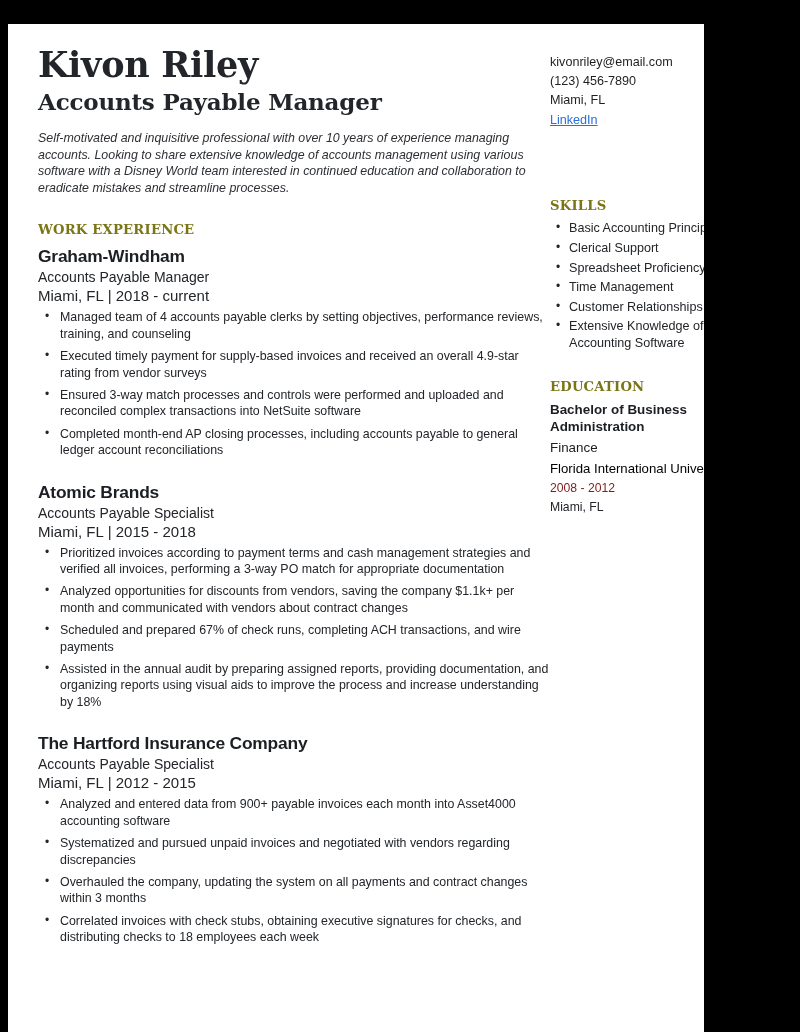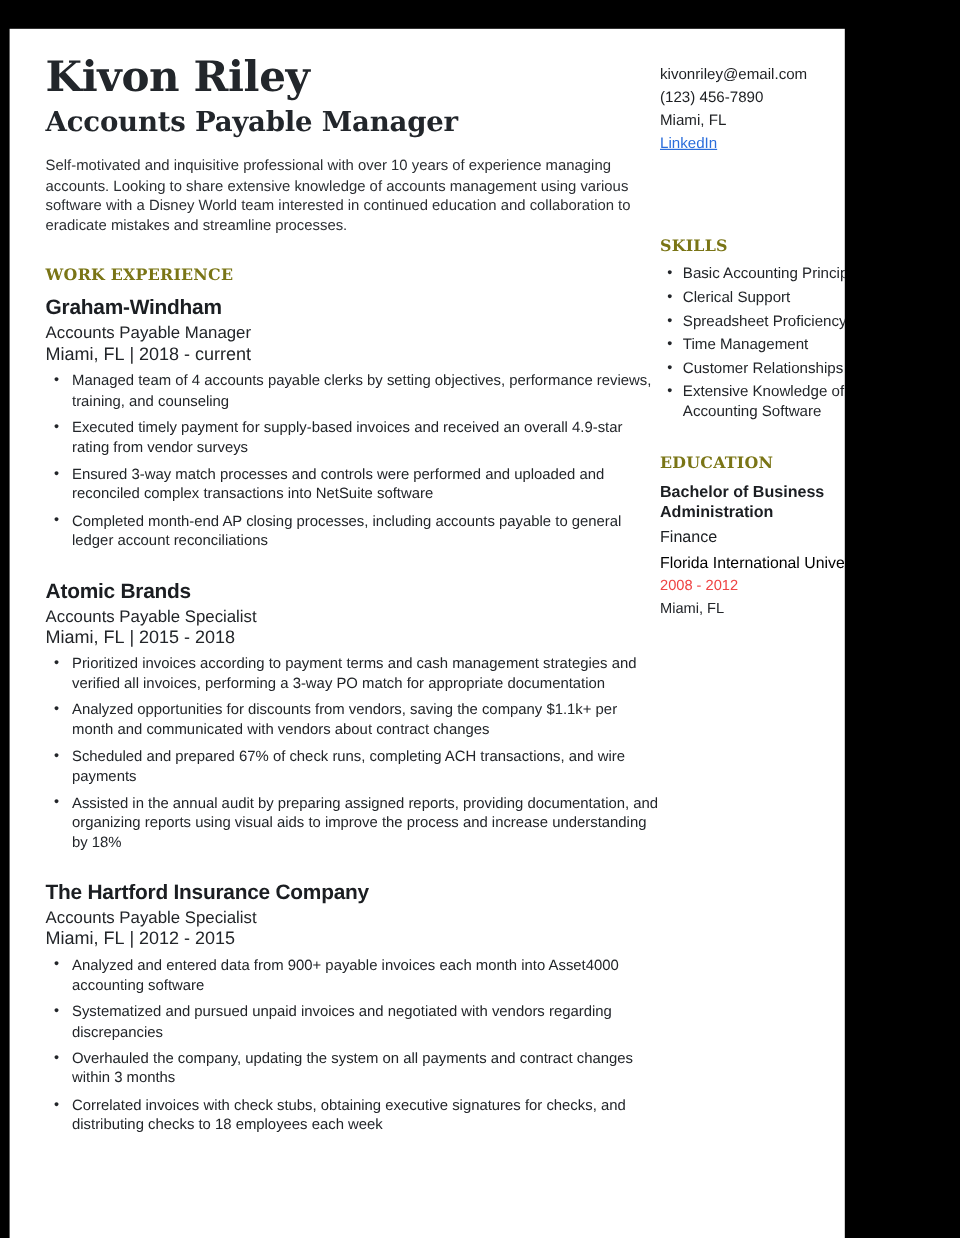--- a/index.html
+++ b/index.html
@@ -53,20 +53,21 @@
   .job-title-head {
     font-family: "DejaVu Serif", serif;
     font-weight: bold;
     font-size: 23px;
     line-height: 28px;
     letter-spacing: -0.2px;
     color: #22262b;
     margin-top: 3px;
   }
   .summary {
+    font-style: italic;
     font-size: 12.4px;
     line-height: 16.6px;
     color: #2c2f33;
     margin-top: 14px;
     width: 500px;
   }
 
   
   .contact { padding-top: 8px; }
   .contact-line {
@@ -177,21 +178,21 @@
   }
   .edu-school {
     font-size: 13.2px;
     line-height: 17.4px;
     color: #000000;
     margin-top: 3px;
   }
   .edu-dates {
     font-size: 12.2px;
     line-height: 17px;
-    color: #ef4444;
+    color: #7f1d1d;
     margin-top: 3px;
   }
   .edu-loc {
     font-size: 12.2px;
     line-height: 17px;
     color: #222529;
     margin-top: 2px;
   }
 
   .side-gap { height: 24px; }

